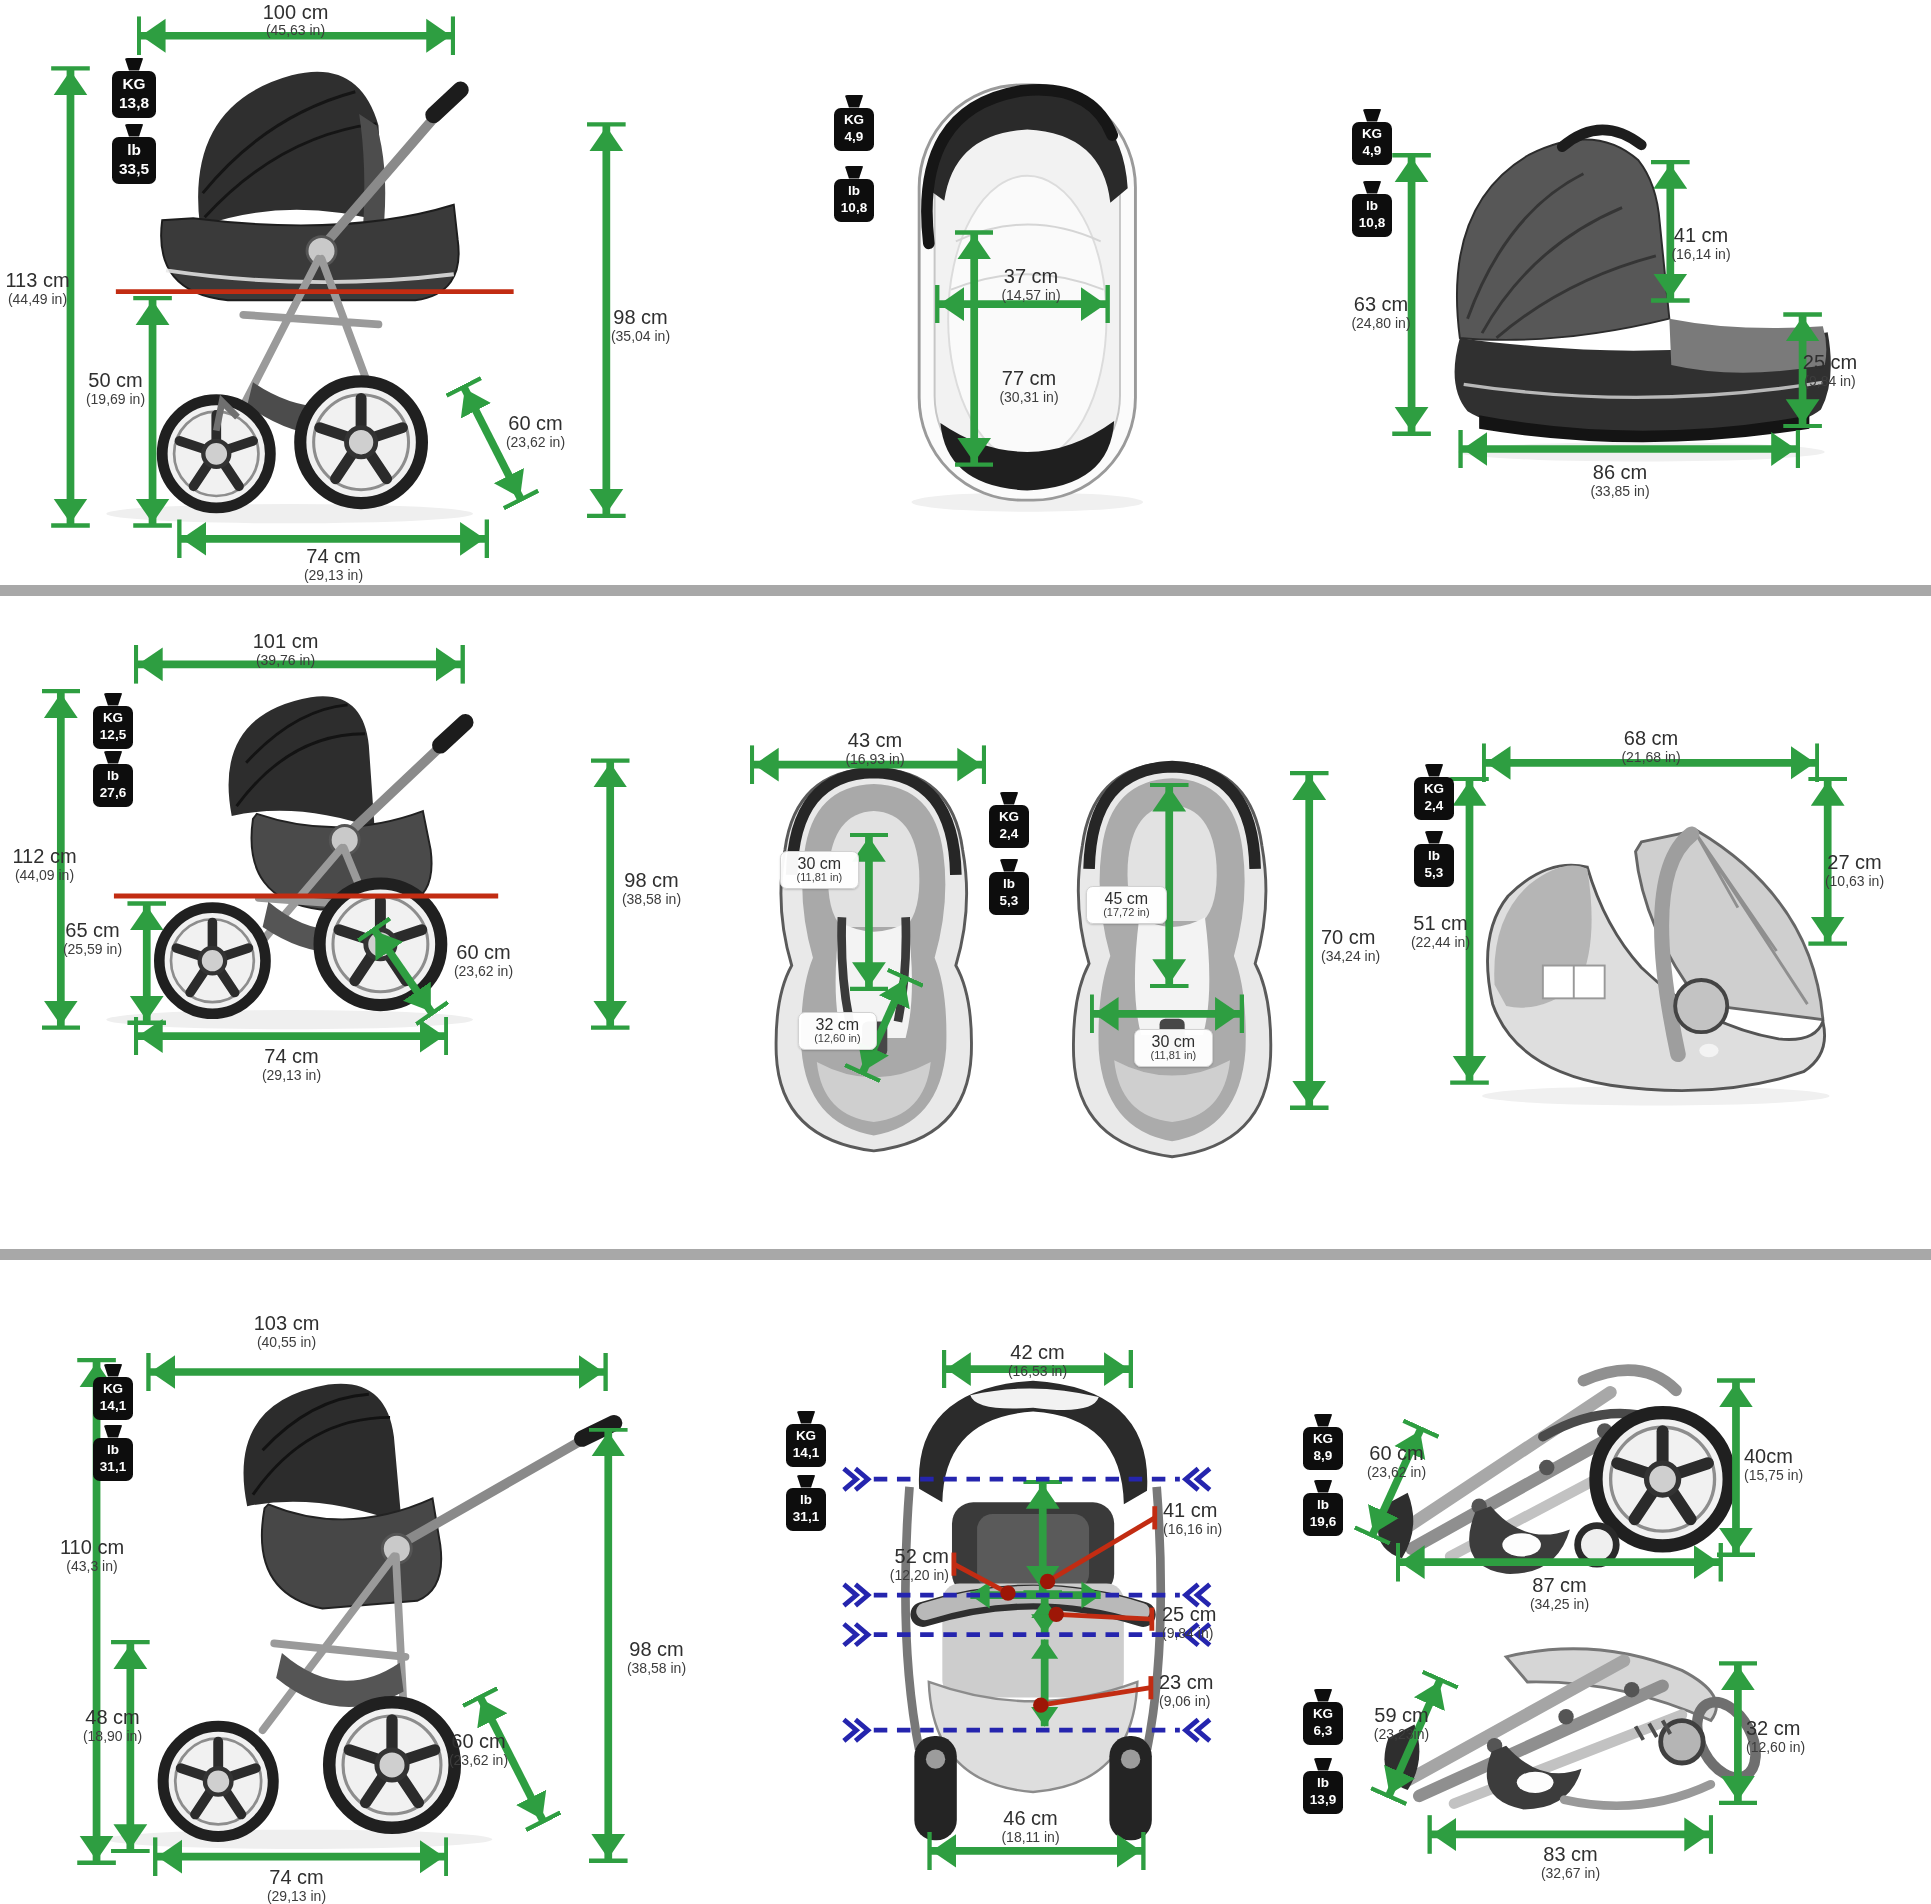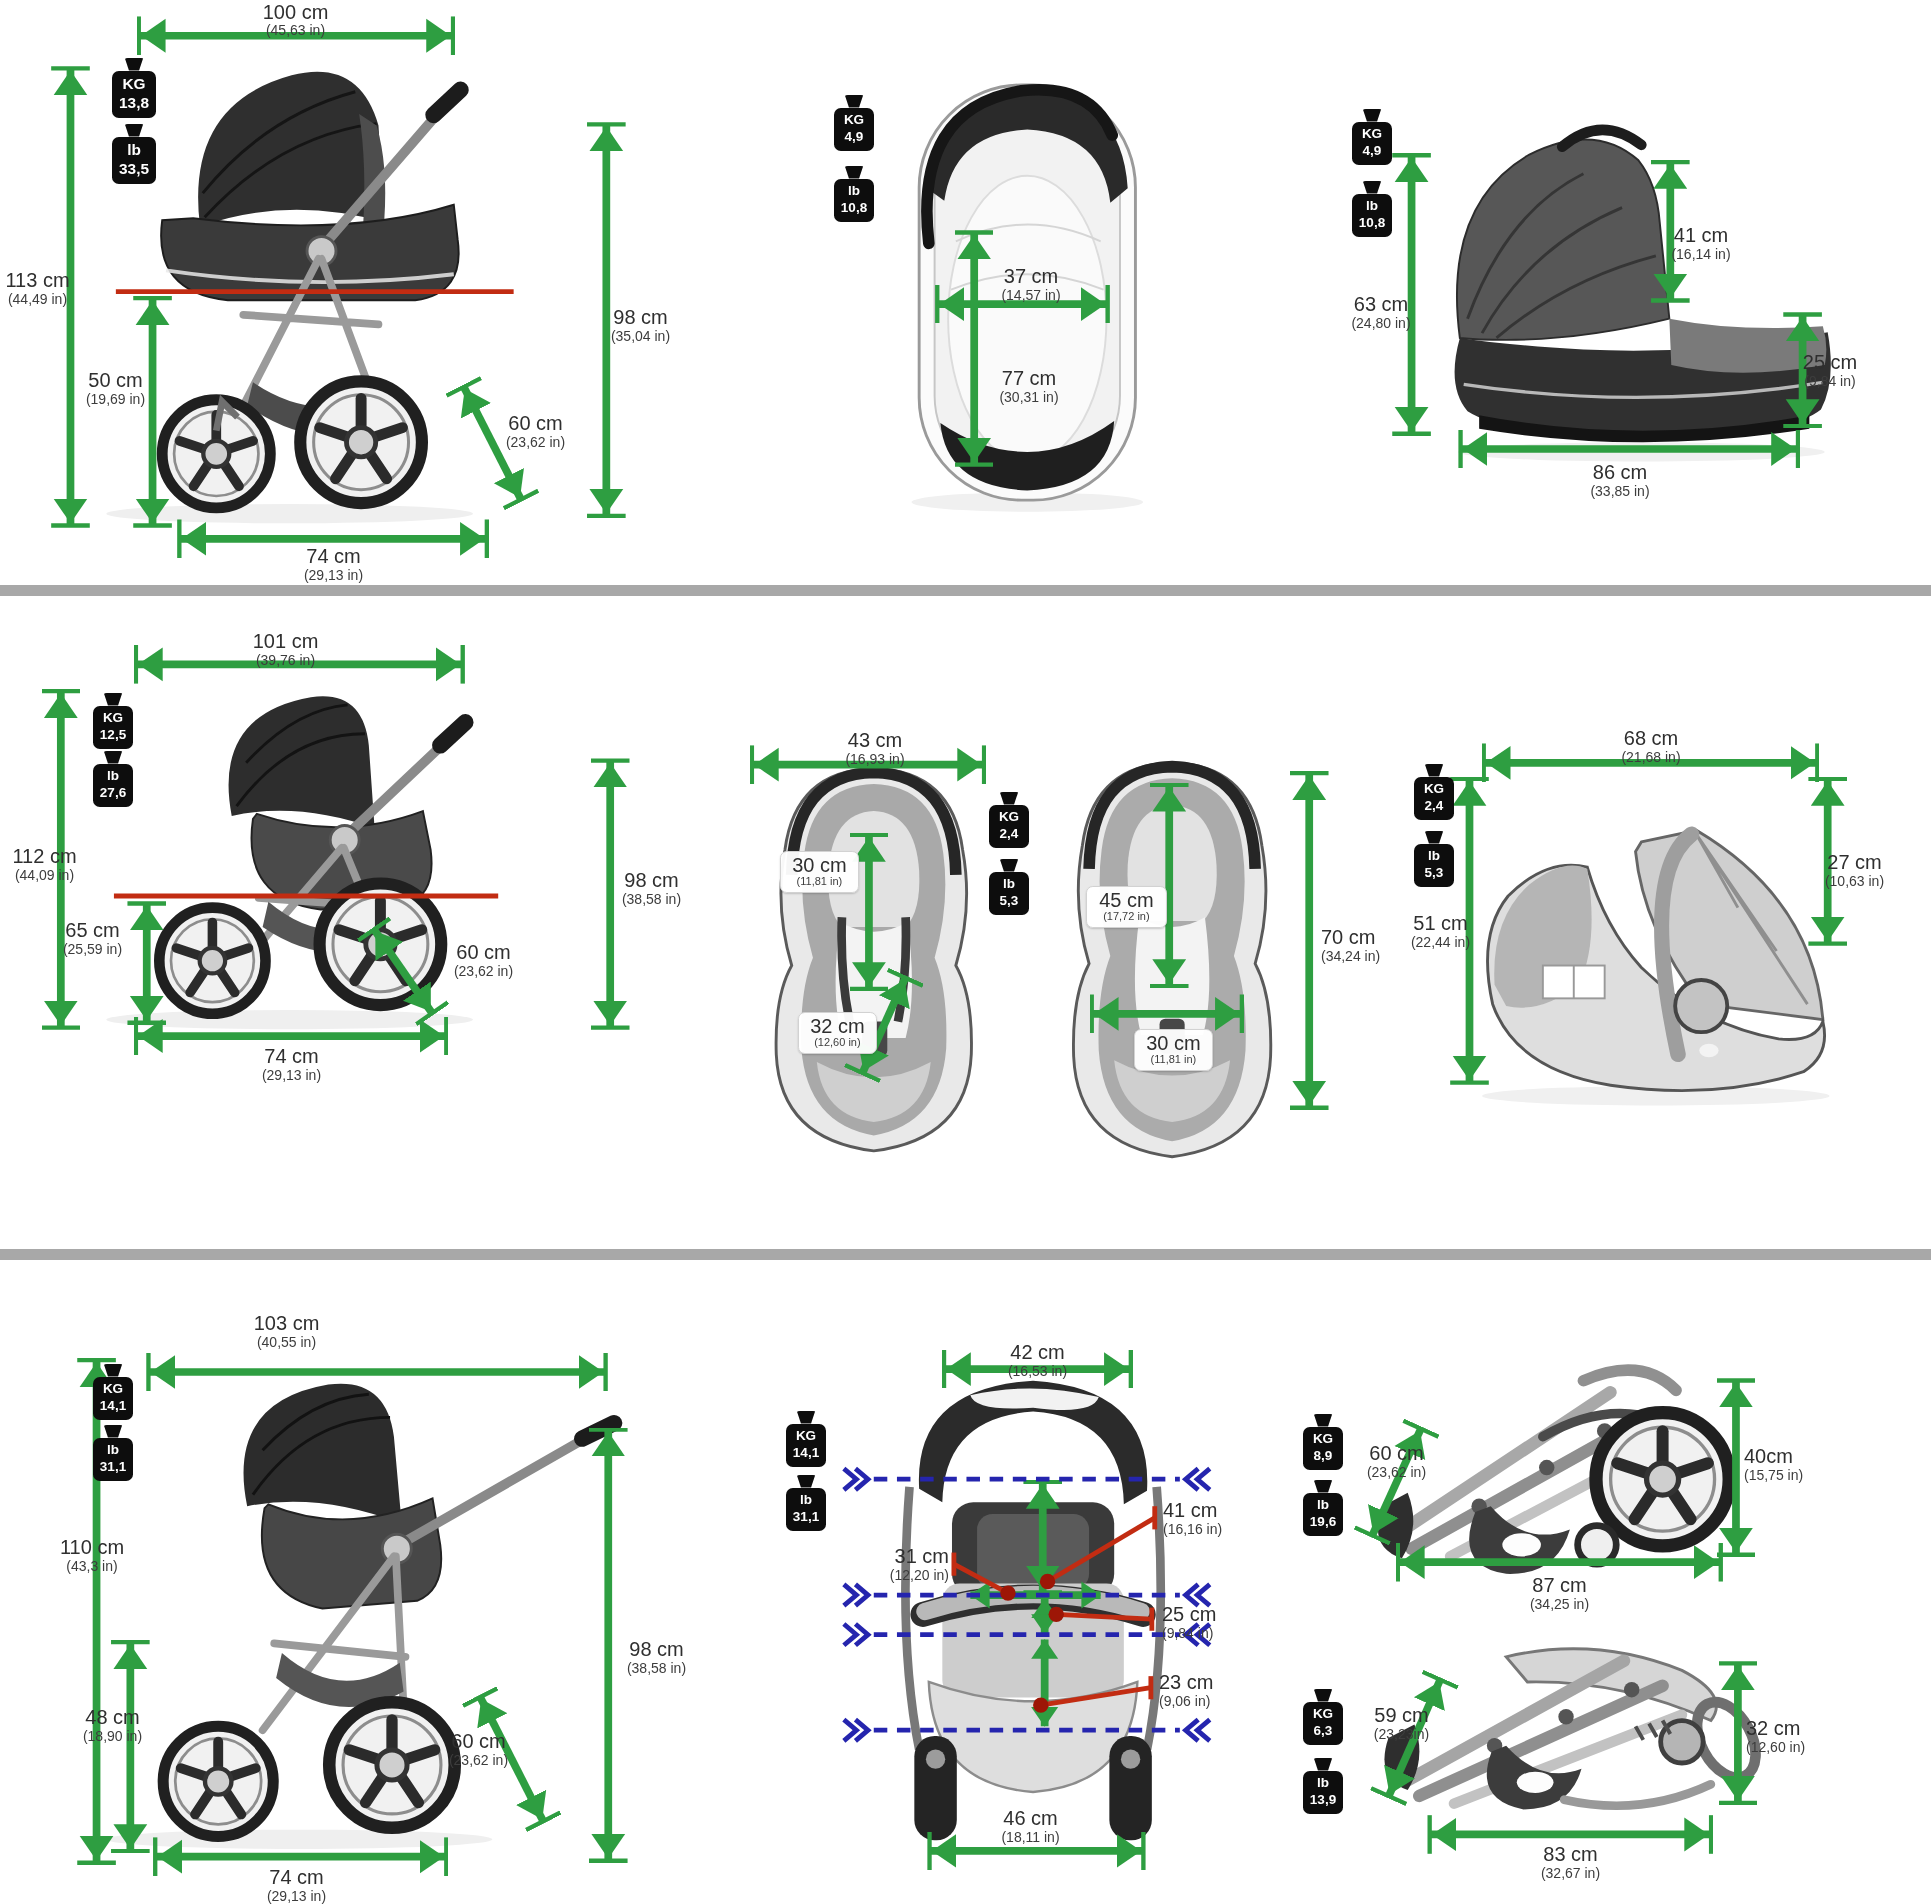--- a/index.html
+++ b/index.html
@@ -10,21 +10,21 @@
   #canvas{position:relative;width:1931px;height:1905px;background:var(--bg);overflow:hidden;
     font-family:"Liberation Sans", sans-serif;}
   #artwork{position:absolute;left:0;top:0;z-index:1;}
   .divider{position:absolute;left:0;width:1931px;height:10.6px;background:var(--div);z-index:2;}
   .dim{position:absolute;z-index:3;text-align:center;line-height:1.08;color:var(--txt);}
   .dim .cm{display:block;font-size:20px;}
   .dim .in{display:block;font-size:14px;color:var(--sub);}
   .dim.tl{text-align:left;} .dim.tr{text-align:right;}
   .dim.box{background:rgba(255,255,255,.96);border:1px solid #d2d2d2;border-radius:6.8px;
     padding:2.9px 1.9px 3.9px;box-shadow:0 1px 1.9px rgba(0,0,0,.18);}
-  .dim.box .cm{font-size:20px;} .dim.box .in{font-size:11px;}
+  .dim.box .cm{font-size:16px;} .dim.box .in{font-size:11px;}
   .wt{position:absolute;width:44px;z-index:3;}
   .wt .knob{width:23px;height:12.6px;margin:0 auto;background:var(--ink);
     clip-path:polygon(10% 0,90% 0,72% 100%,28% 100%);border-radius:4.8px 4.8px 0 0;}
   .wt .bd{background:var(--ink);border-radius:6.8px;color:#fff;text-align:center;padding:4.8px 1px 5.8px;}
   .wt .u,.wt .v{display:block;font-weight:bold;font-size:15.4px;line-height:1.2;}
   .wt.sm{width:40px;}
   .wt.sm .u,.wt.sm .v{font-size:13.5px;}
   svg .ga{stroke:var(--green);stroke-width:8;fill:none;}
   svg .gam{fill:var(--green);}
   svg .rl{stroke:var(--red);stroke-width:5;fill:none;}
@@ -599,21 +599,21 @@
 
 <div class="dim" style="left:970px;top:1342px;width:135px">
       <span class="cm">42 cm</span>
       <span class="in">(16,53 in)</span>
     </div>
 <div class="dim tl" style="left:1163px;top:1500px;width:106px">
       <span class="cm">41 cm</span>
       <span class="in">(16,16 in)</span>
     </div>
 <div class="dim tr" style="left:848px;top:1546px;width:101px">
-      <span class="cm">31 cm</span>
+      <span class="cm">52 cm</span>
       <span class="in">(12,20 in)</span>
     </div>
 <div class="dim tl" style="left:1162px;top:1604px;width:101px">
       <span class="cm">25 cm</span>
       <span class="in">(9,84 in)</span>
     </div>
 <div class="dim tl" style="left:1159px;top:1672px;width:101px">
       <span class="cm">23 cm</span>
       <span class="in">(9,06 in)</span>
     </div>

